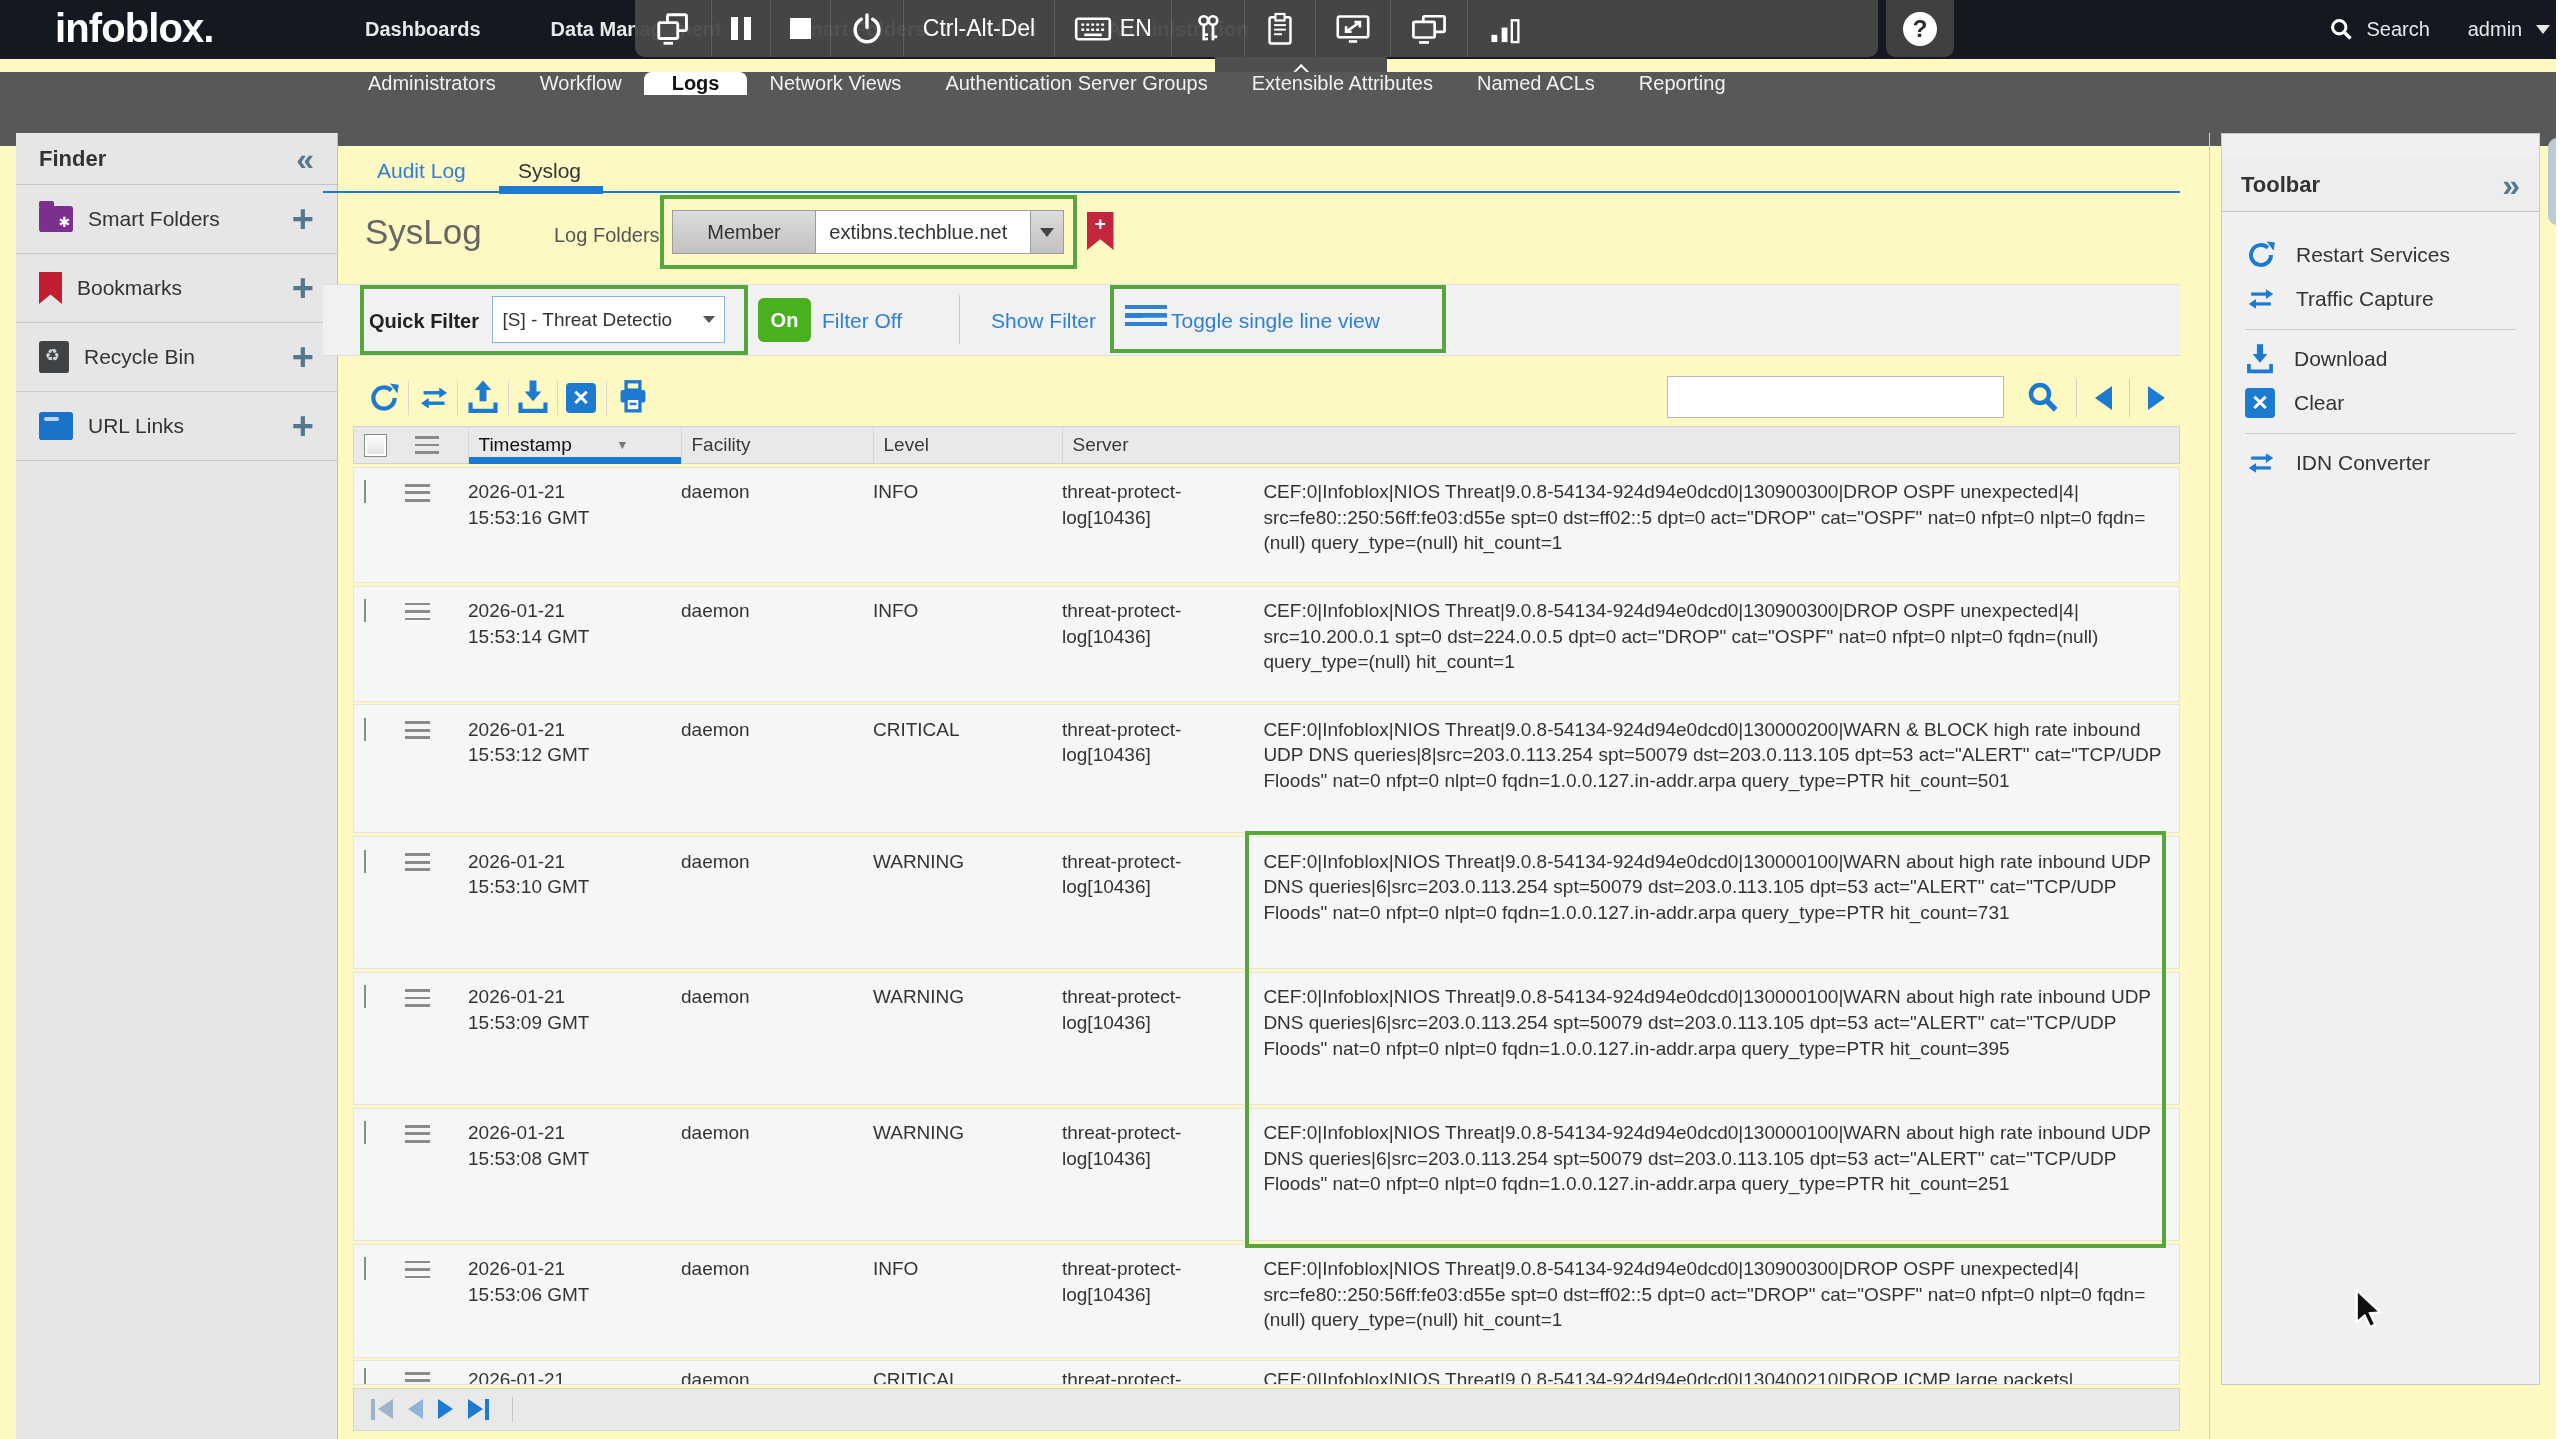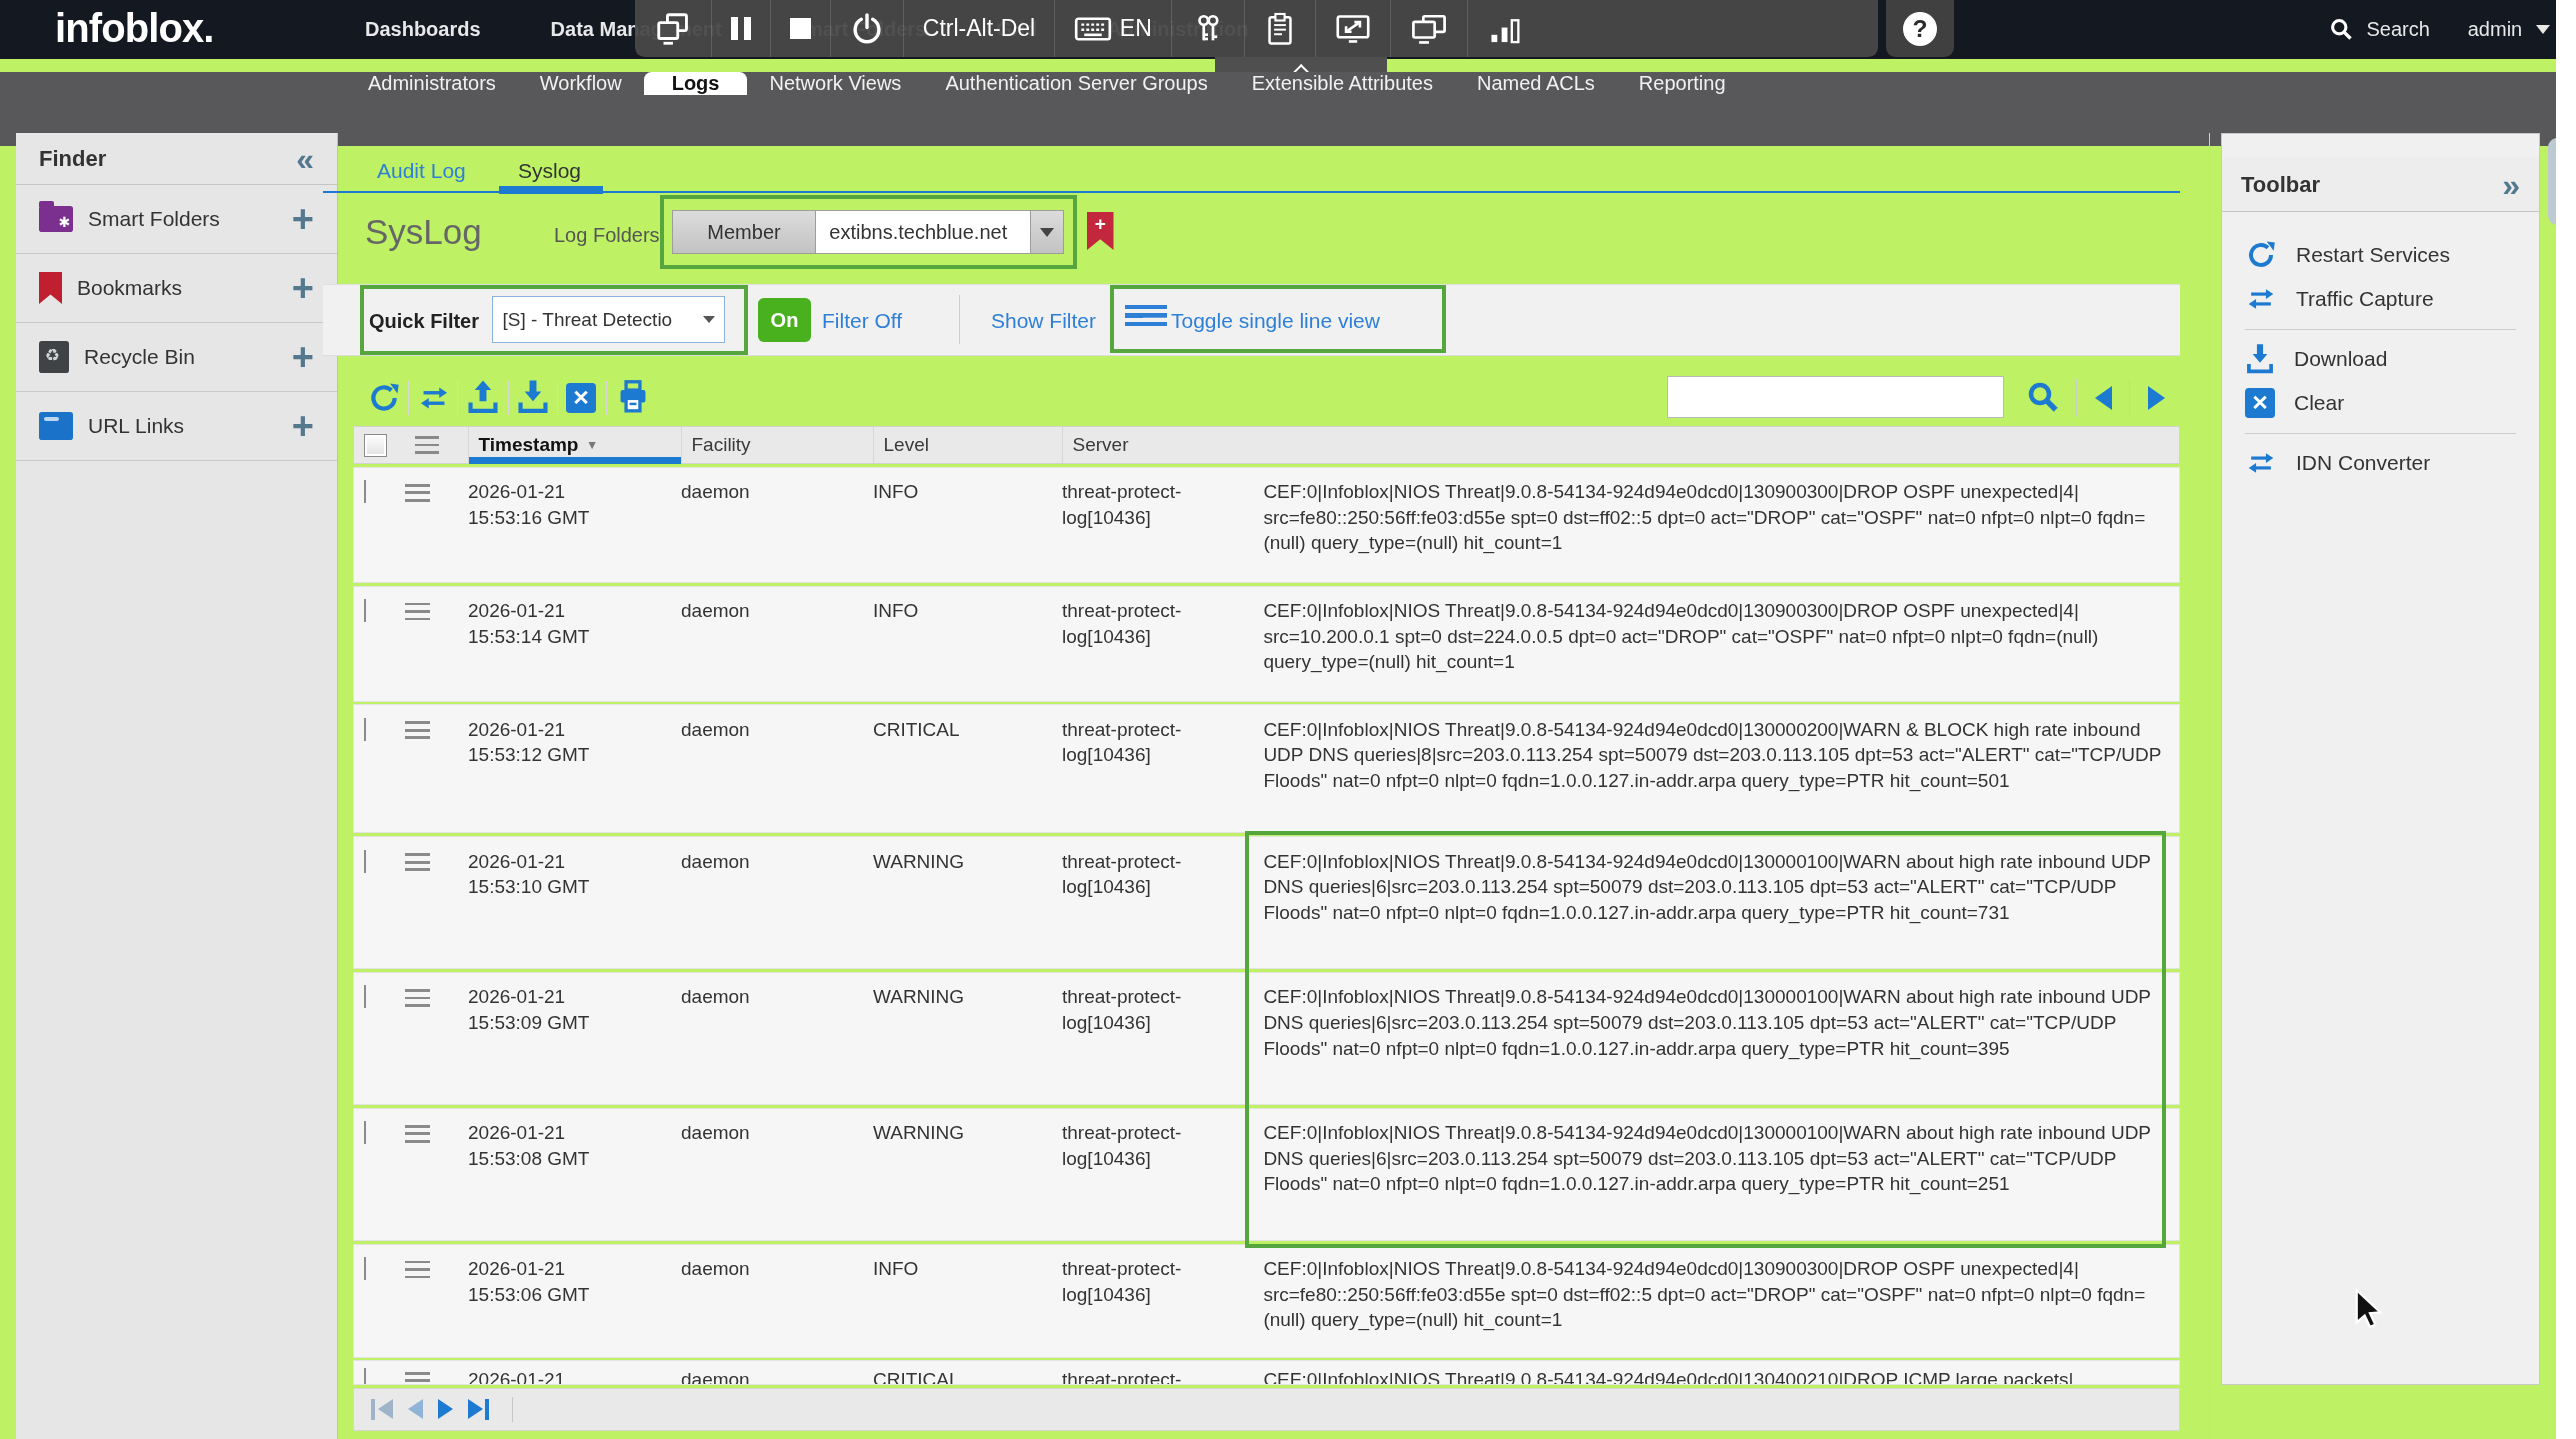--- a/index.html
+++ b/index.html
@@ -1,16 +1,16 @@
 <!DOCTYPE html>
 <html style="font-size:15px"><head>
 <meta charset="utf-8">
 <style>
   html,body{margin:0;padding:0;background:#fff;font-family:"Liberation Sans",sans-serif;}
-  #stage{position:relative;width:2556px;height:1440px;overflow:hidden;background:#bef264;}
+  #stage{position:relative;width:2556px;height:1440px;overflow:hidden;background:#fef9c3;}
   .abs{position:absolute;}
 
   
   .topbar{left:0;top:0;width:2576px;height:59px;background:#131821;}
   .logo{left:55px;top:5.7px;color:#fff;font-size:40px;font-weight:bold;letter-spacing:-0.9px;}
   .topnav{left:365px;top:0;height:59px;display:flex;gap:70px;align-items:center;}
   .topnav .tn{color:#e8e8e8;font-size:20px;font-weight:bold;white-space:nowrap;}
   .top-right{right:26.5px;top:0;height:59px;display:flex;align-items:center;gap:13.3px;position:absolute;}
   .top-right .lbl{color:#e8e8e8;font-size:20px;}
   .caret-down-w{width:0;height:0;border-left:7.6px solid transparent;border-right:7.6px solid transparent;border-top:9.5px solid #e8e8e8;}
@@ -81,21 +81,21 @@
   .act-sep{top:381px;height:34px;width:0.9px;background:#d8d8d8;}
   .xsquare{width:30px;height:30px;background:#1d7ad1;border-radius:3.8px;color:#fff;font-weight:bold;font-size:21px;display:flex;align-items:center;justify-content:center;}
   .searchbox{left:1667px;top:376px;width:337px;height:42px;border:1.9px solid #b9b9b9;background:#fff;box-sizing:border-box;}
 
   
   .tablewrap{left:353px;top:426px;width:1827px;}
   .tgrid{display:grid;grid-template-columns:51px 63px 213px 192px 189px 190px 1fr;}
   .thead{height:38px;background:#e9e9e9;border:0.9px solid #d2d2d2;box-sizing:border-box;}
   .thead .hc{display:flex;align-items:center;font-size:19px;color:#3a3a3a;padding-left:9.5px;position:relative;border-left:0.9px solid #d7d7d7;}
   .thead .hc:first-child,.thead .hc:nth-child(2){border-left:none;}
-  .thead .hc.sorted{font-weight:bold;color:#111;}
+  .thead .hc.sorted{font-weight:normal;color:#111;gap:37px;}
   .sortbar{position:absolute;left:0;right:0;bottom:-0.9px;height:6.6px;background:#1d7ad1;}
   .sorttri{font-size:12.3px;color:#777;margin-left:7.6px;}
   .cbx{width:21px;height:21px;border:1.9px solid #8b8b8b;background:linear-gradient(#fdfdfd,#e2e2e2);box-shadow:inset 0 0 0 1.9px #fff;}
   .ham{display:inline-block;width:24.6px;}
   .ham i{display:block;height:2.8px;background:#8a8a8a;margin:4.7px 0;}
   .trow{background:#f6f6f6;border:0.9px solid #e3e3e3;box-sizing:border-box;margin-top:2.8px;overflow:hidden;}
   .trow .c{padding-top:11.4px;font-size:19px;color:#333;line-height:25.6px;padding-right:9.5px;overflow-wrap:anywhere;}
   .trow .c.ic{padding-left:9.5px;}
   .trow .msg{padding-left:11.4px;padding-right:15px;}
   .h122{height:116px;} .h136{height:129px;} .h140{height:133px;} .h120{height:114px;} .h26{height:24.6px;}

